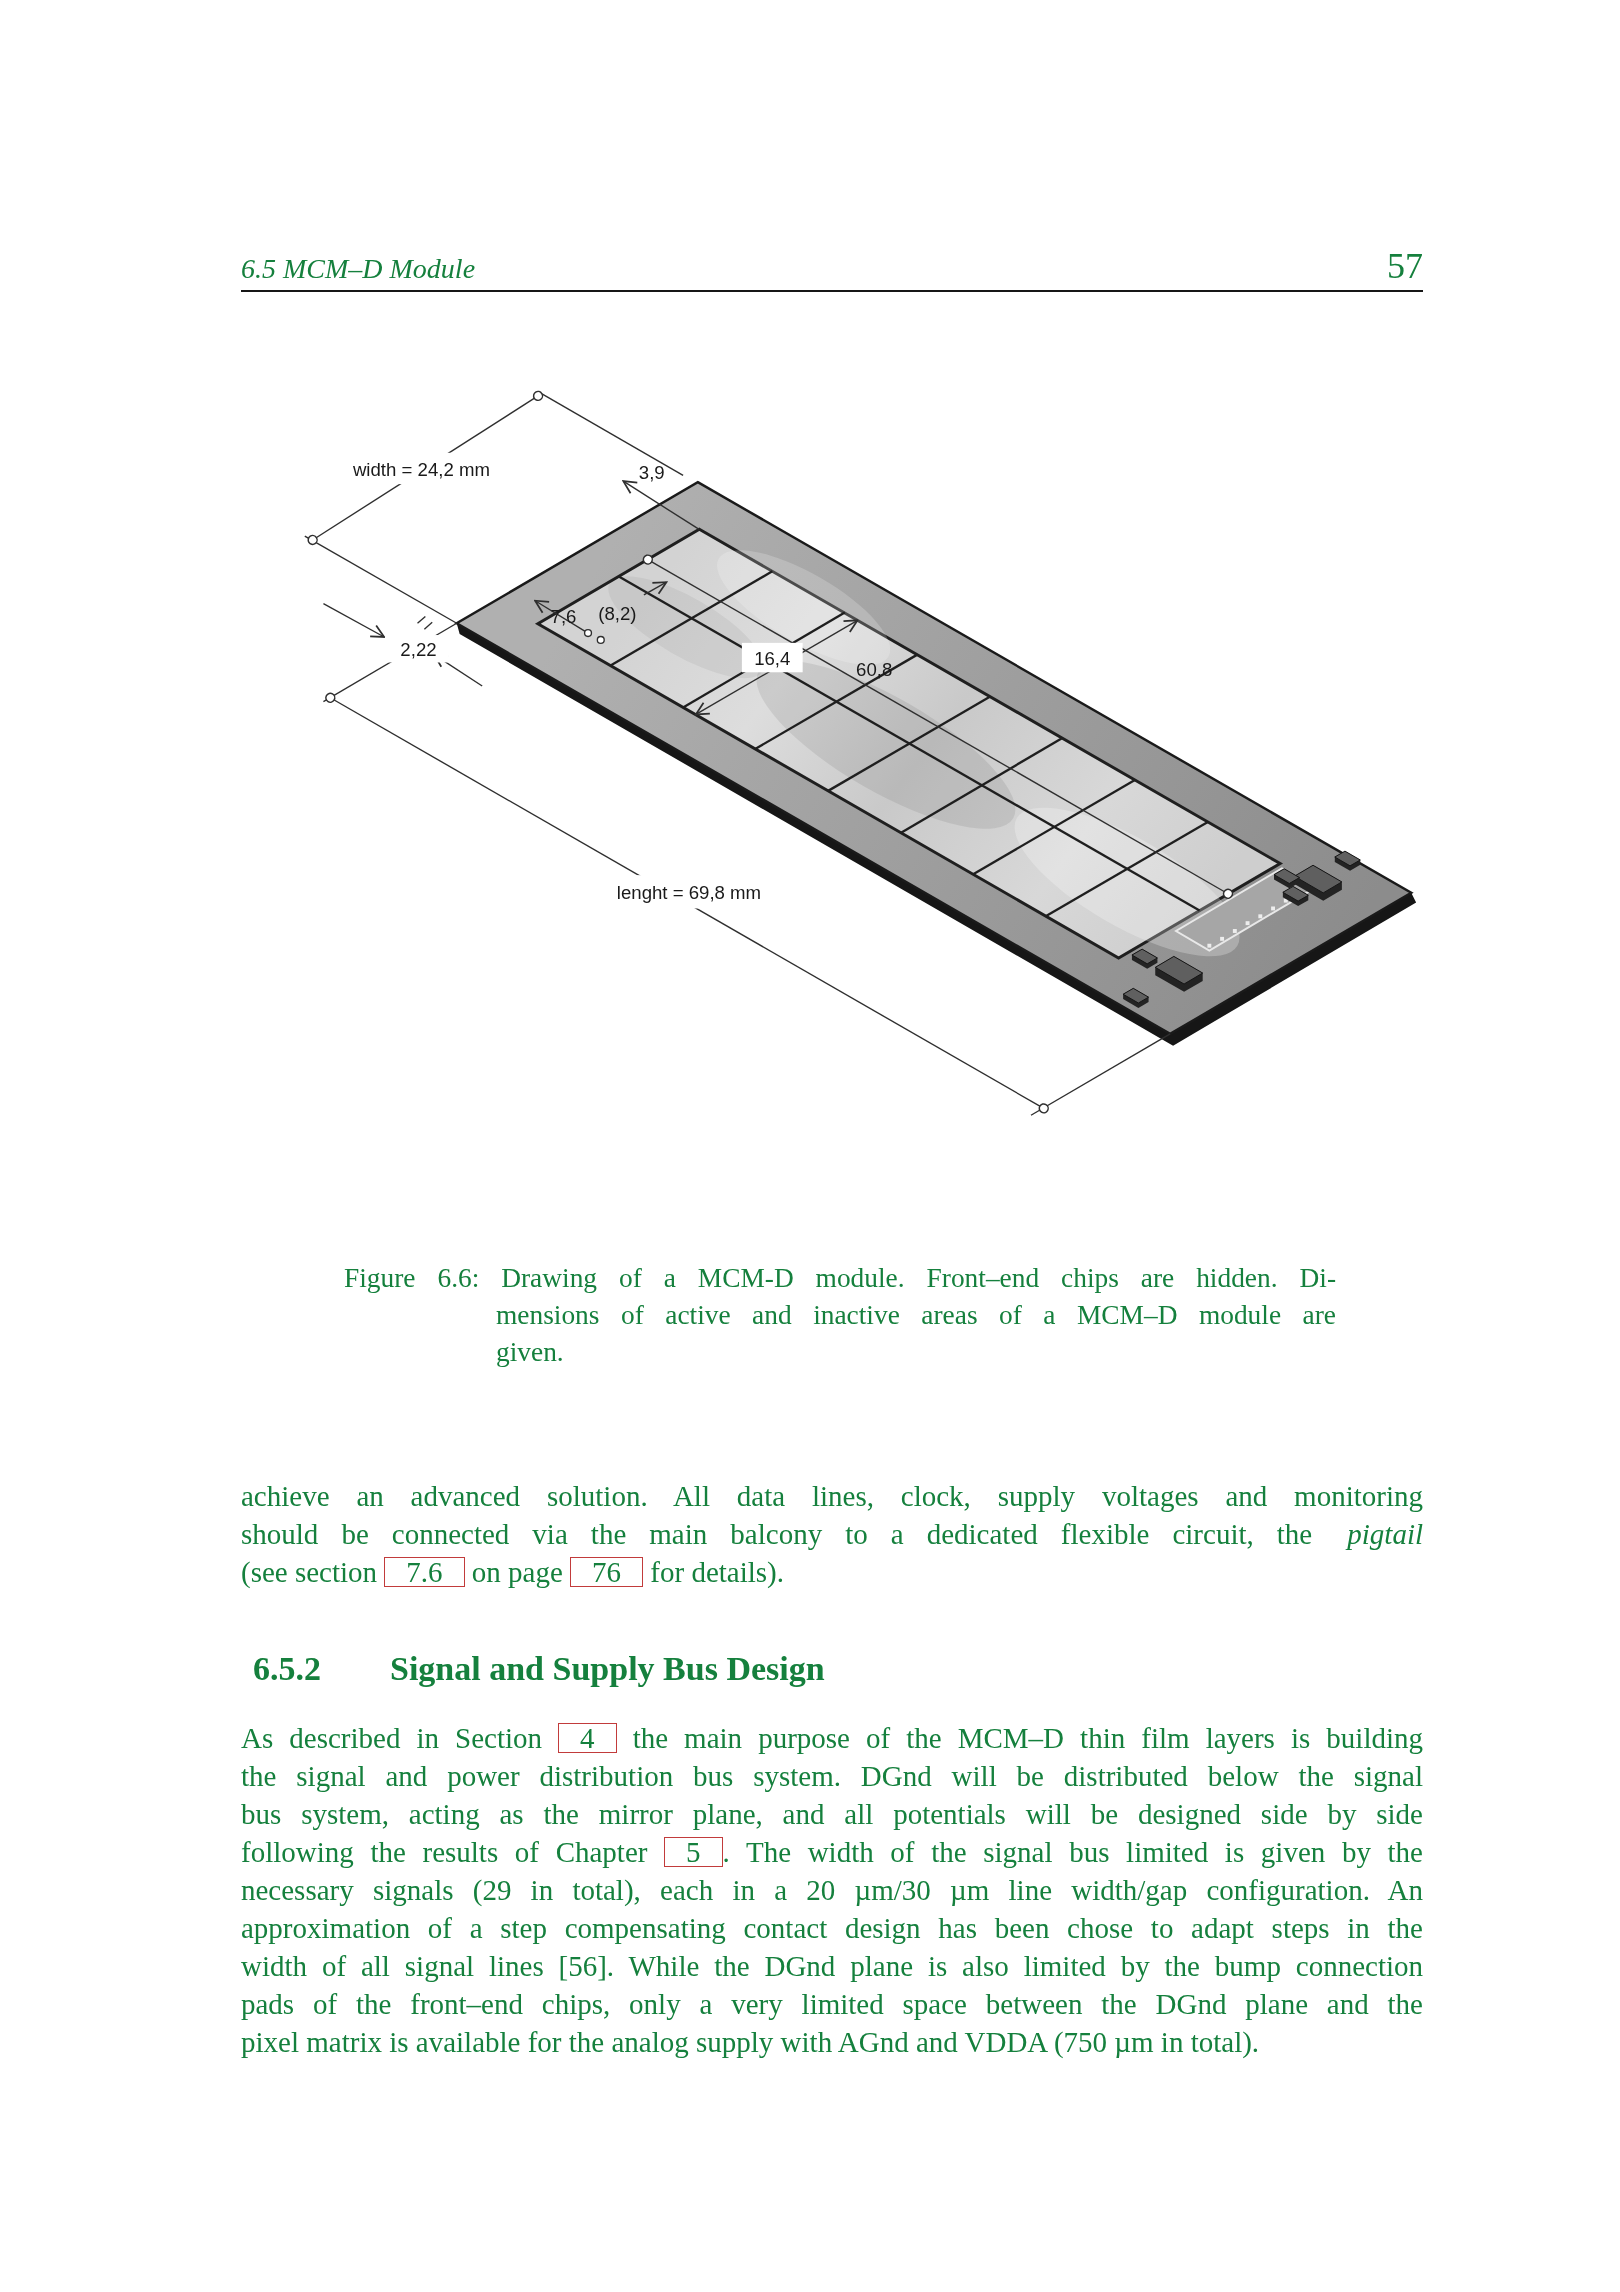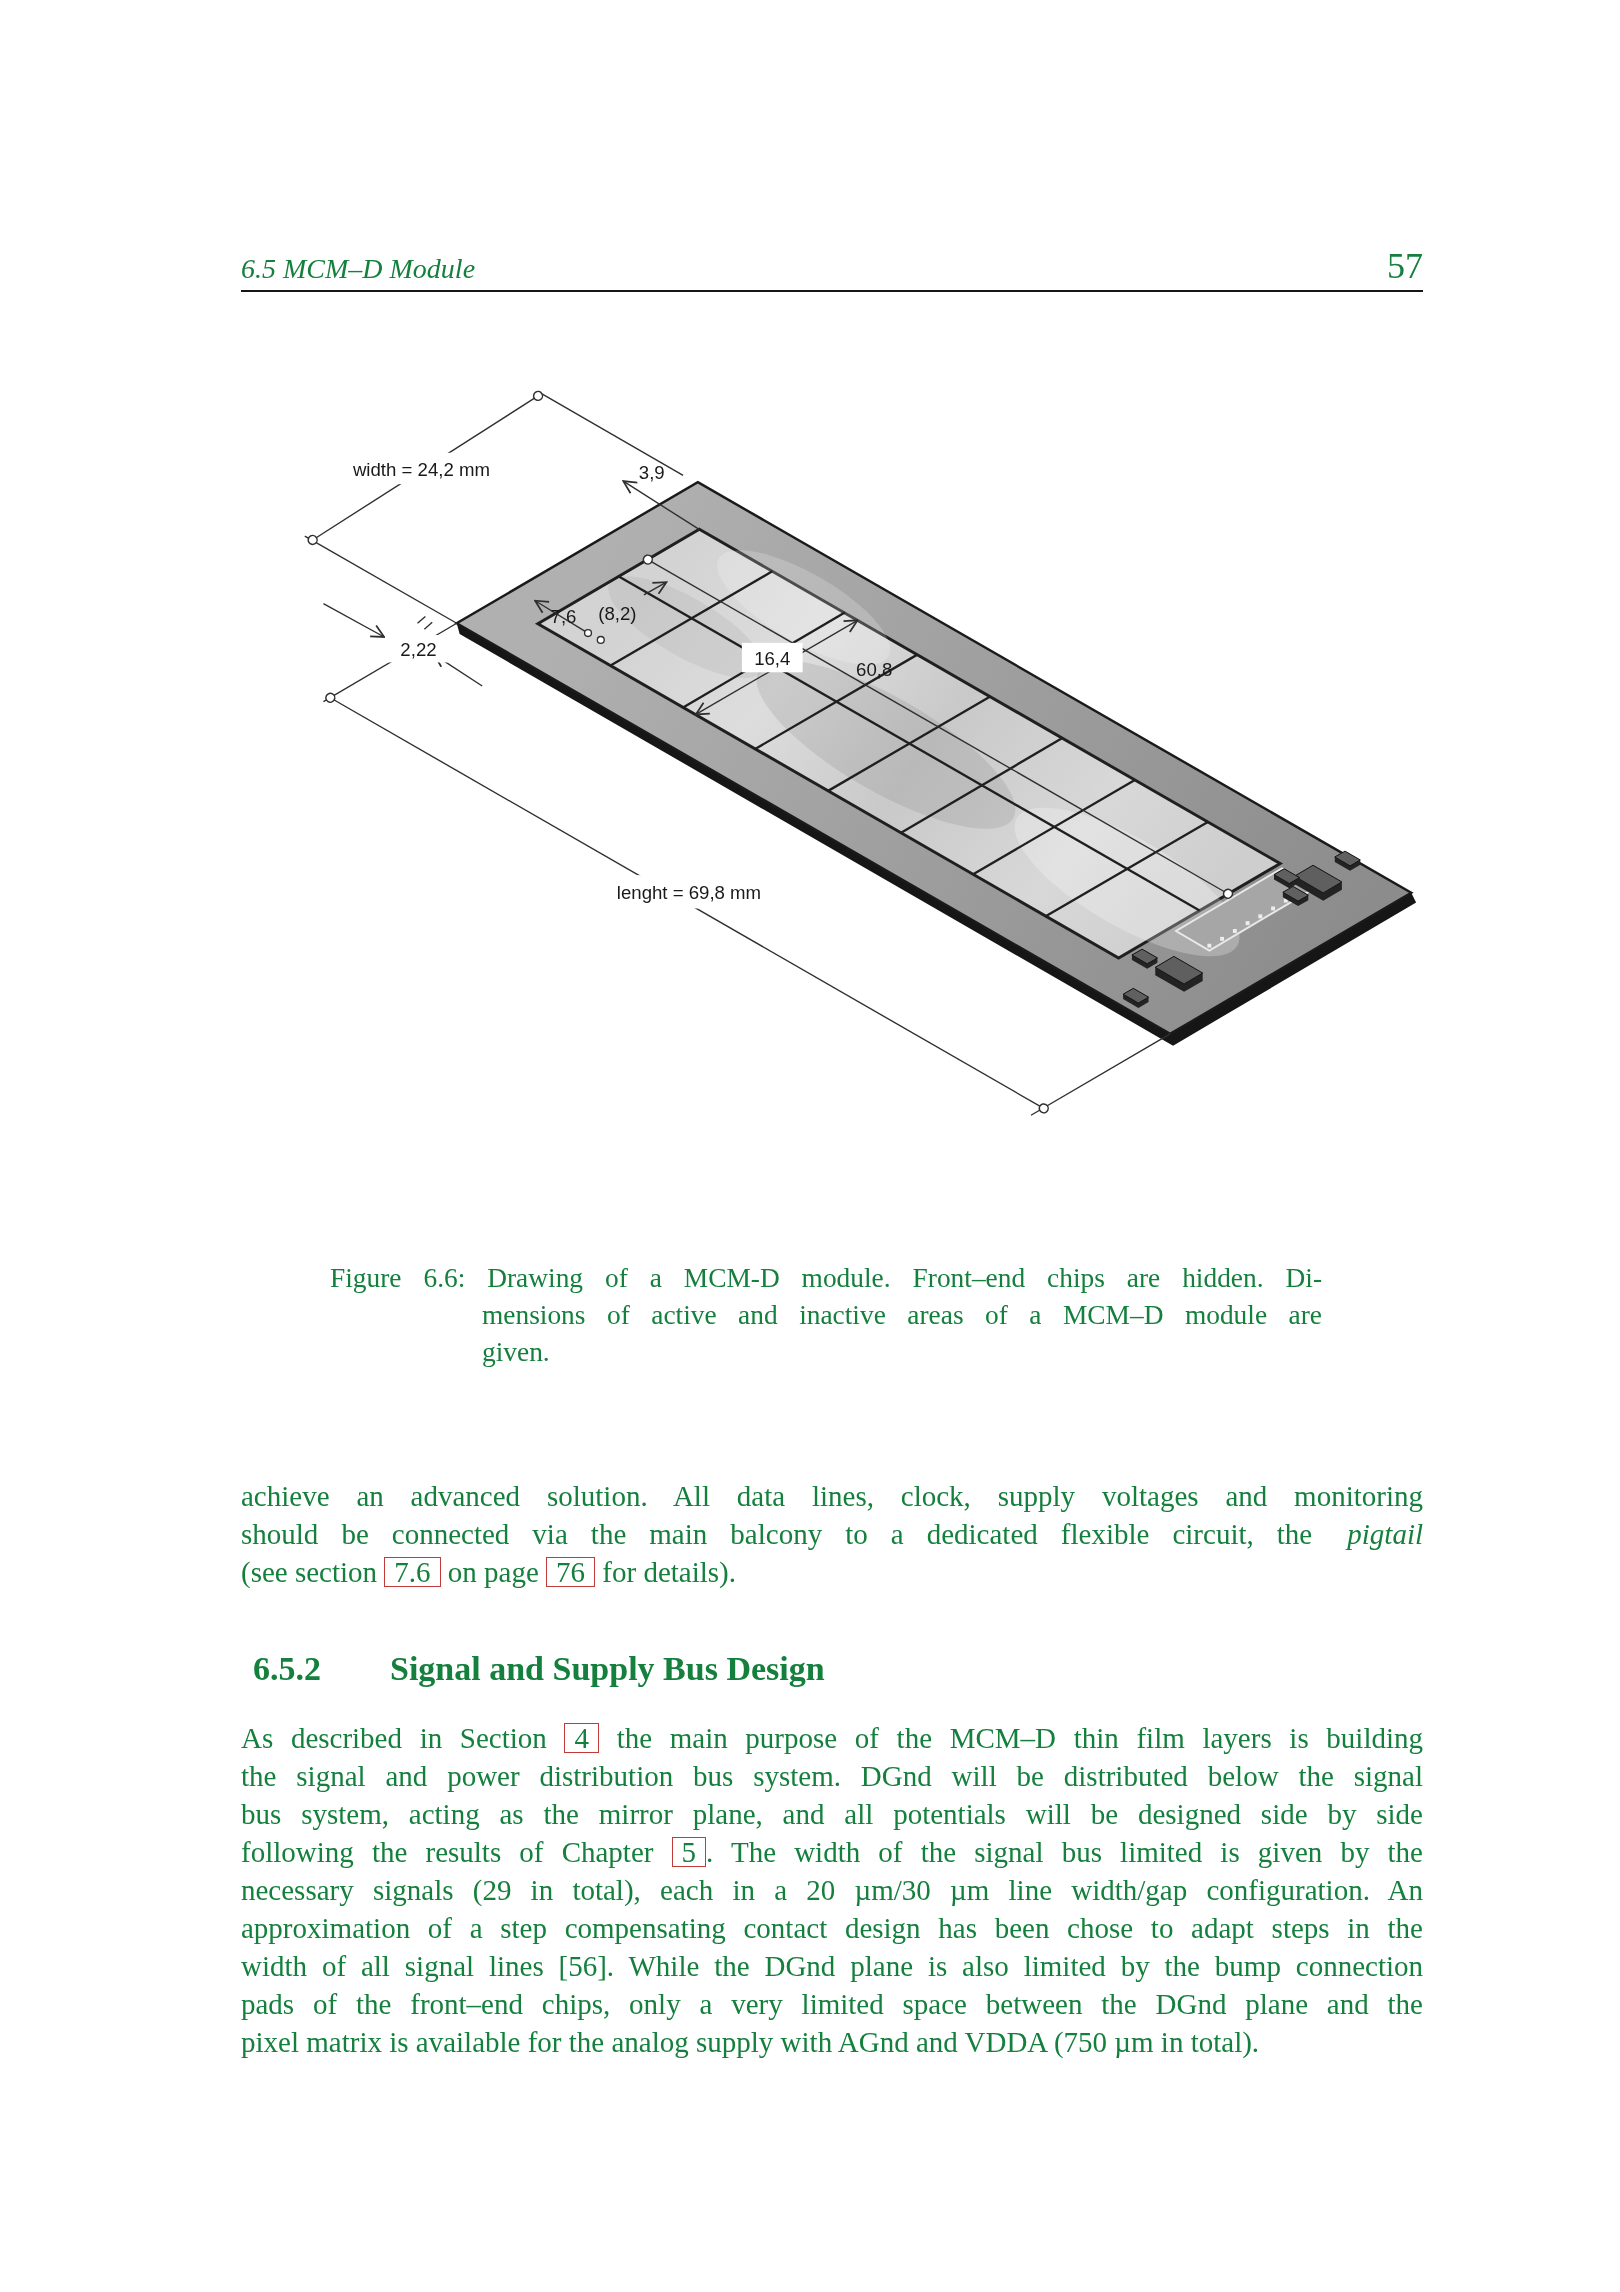--- a/index.html
+++ b/index.html
@@ -10,32 +10,32 @@
   }
   
   .hdr{position:absolute;left:241px;top:252px;width:1182px;display:flex;justify-content:space-between;align-items:baseline;}
   .hdr .sec{font-style:italic;font-size:28px;line-height:29px;}
   .hdr .num{font-style:normal;font-size:36px;line-height:29px;}
   .rule{position:absolute;left:241px;top:290px;width:1182px;height:2px;background:#161616;}
   
   .fig{position:absolute;left:0;top:0;width:1620px;height:1225px;}
   .dimtxt{font-family:"Liberation Sans","DejaVu Sans",sans-serif;font-size:19px;fill:#1a1a1a;}
   
-  .caption{position:absolute;left:330px;top:1260px;width:992px;font-size:27.4px;line-height:37px;}
+  .caption{position:absolute;left:344px;top:1260px;width:992px;font-size:27.4px;line-height:37px;}
   .caption .cl{text-align:justify;text-align-last:justify;}
   .caption .ind{padding-left:152px;}
   .caption .cl-last{text-align:center;text-align-last:left;}
   
   .para{position:absolute;left:241px;width:1182px;font-size:29px;line-height:38px;}
   .para .ln{text-align:justify;text-align-last:justify;}
   .para .ln-last{text-align:justify;text-align-last:left;}
   .p1{top:1477px;}
   .p2{top:1719px;}
   .it{font-style:italic;margin-left:12px;}
-  .lbox{display:inline-block;border:1.5px solid #c23b3b;padding:0 9px;line-height:28px;}
+  .lbox{display:inline-block;border:1.5px solid #c23b3b;padding:0 21px;line-height:28px;}
   
   .shead{position:absolute;left:253px;top:1651px;width:1170px;font-weight:bold;font-size:34px;line-height:35px;display:flex;gap:37px;}
   .shead .sn{margin-right:32px;}
 </style>
 </head>
 <body>
 
 <div class="page">
 
   <div class="hdr">

